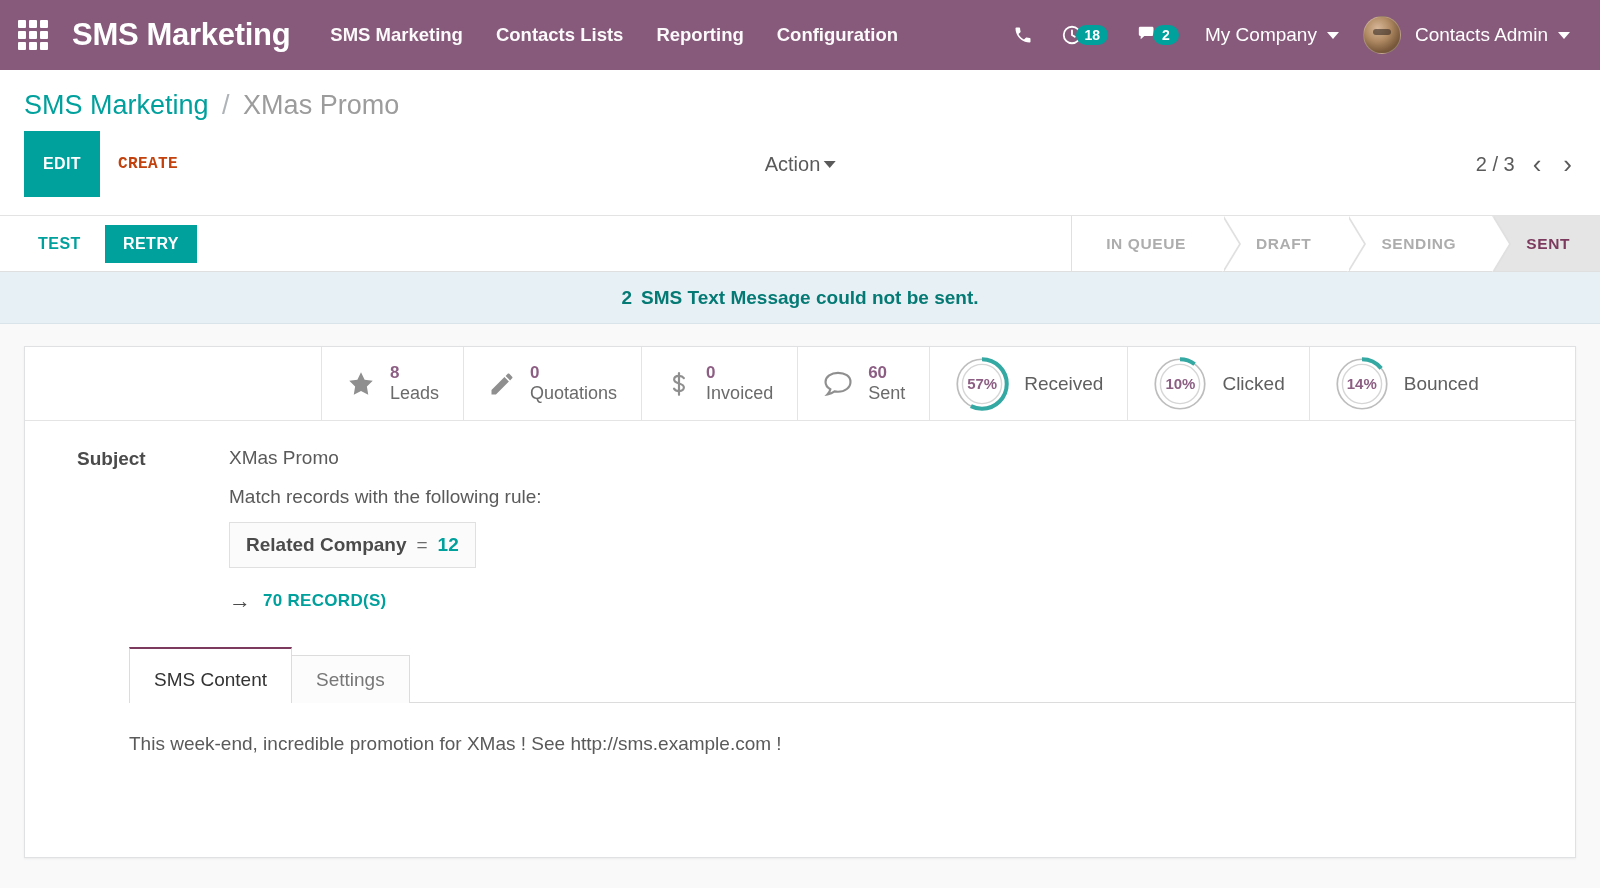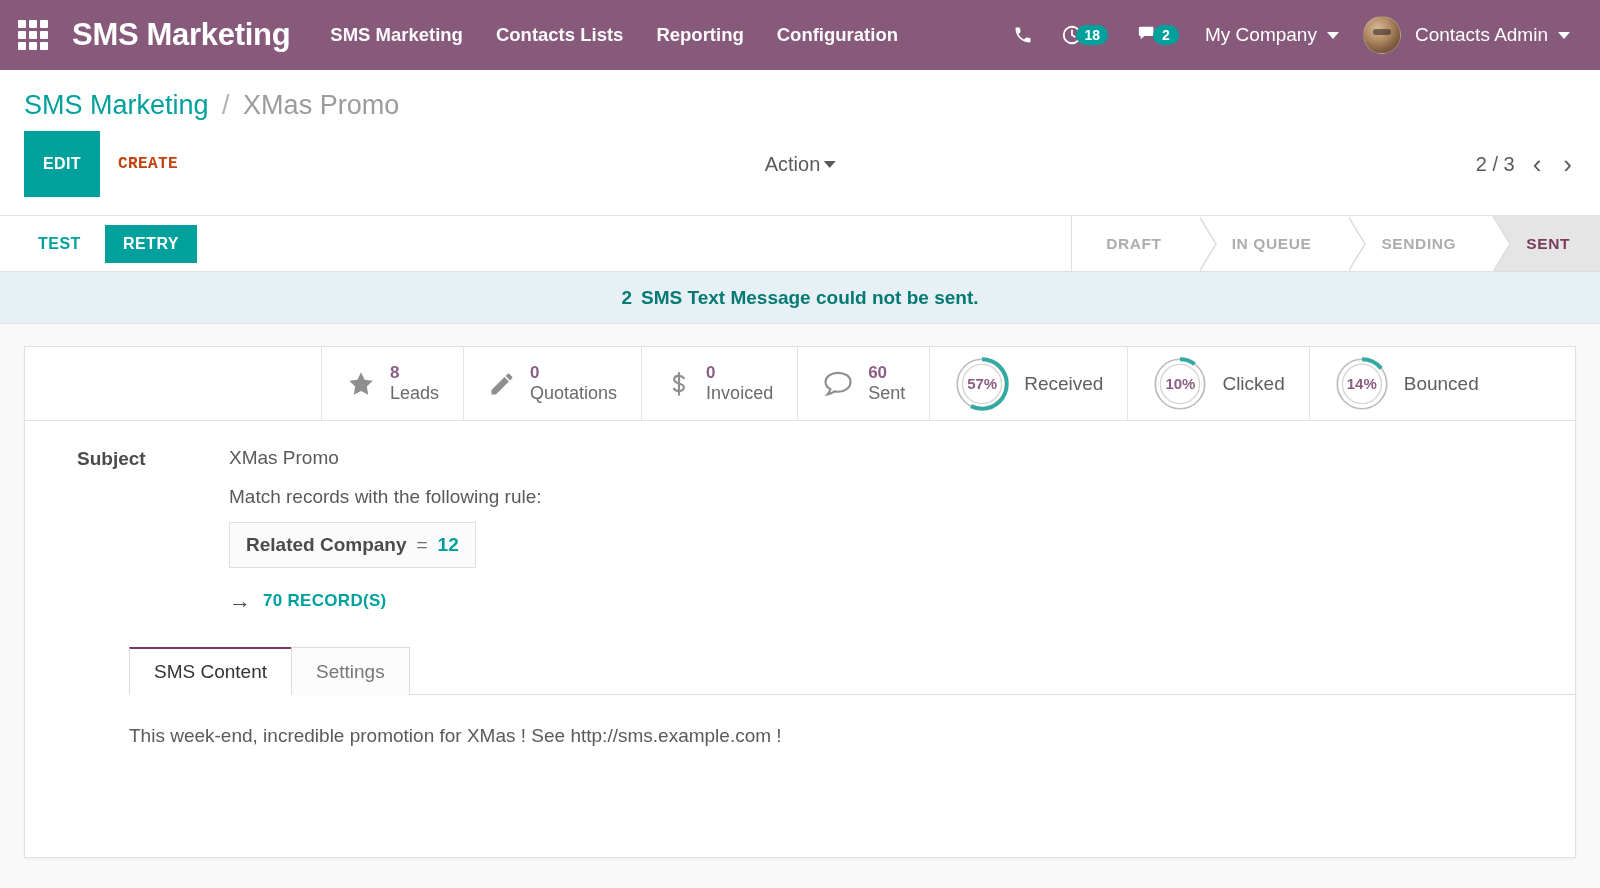--- a/index.html
+++ b/index.html
@@ -263,21 +263,21 @@
     border: 1px solid #dcdcdc;
     border-bottom: none;
     background: #FCFCFC;
     cursor: pointer;
     position: relative; top: 1px;
     margin-right: -1px;
   }
   .tab.active {
     color: #333; background: #fff;
     border-top: 2px solid #7C3A5E;
-    padding-top: 12px;
+    padding-top: 20px;
   }
   .tab-content {
     padding: 30px 0 0 0;
     font-size: 19px; color: #5a5a5a;
   }
 </style>
 </head>
 <body>
 
 <div class="navbar">
@@ -353,22 +353,22 @@
     </div>
   </div>
 </div>
 
 <div class="status-bar">
   <div class="sb-left">
     <button class="btn-test">TEST</button>
     <button class="btn-retry">RETRY</button>
   </div>
   <div class="statusbar-arrows">
+    <div class="sb-step">IN QUEUE</div>
     <div class="sb-step">DRAFT</div>
-    <div class="sb-step">IN QUEUE</div>
     <div class="sb-step">SENDING</div>
     <div class="sb-step active last">SENT</div>
   </div>
 </div>
 
 <div class="alert-bar">
   <span class="cnt">2</span>
   <span>SMS Text Message could not be sent.</span>
 </div>
 

